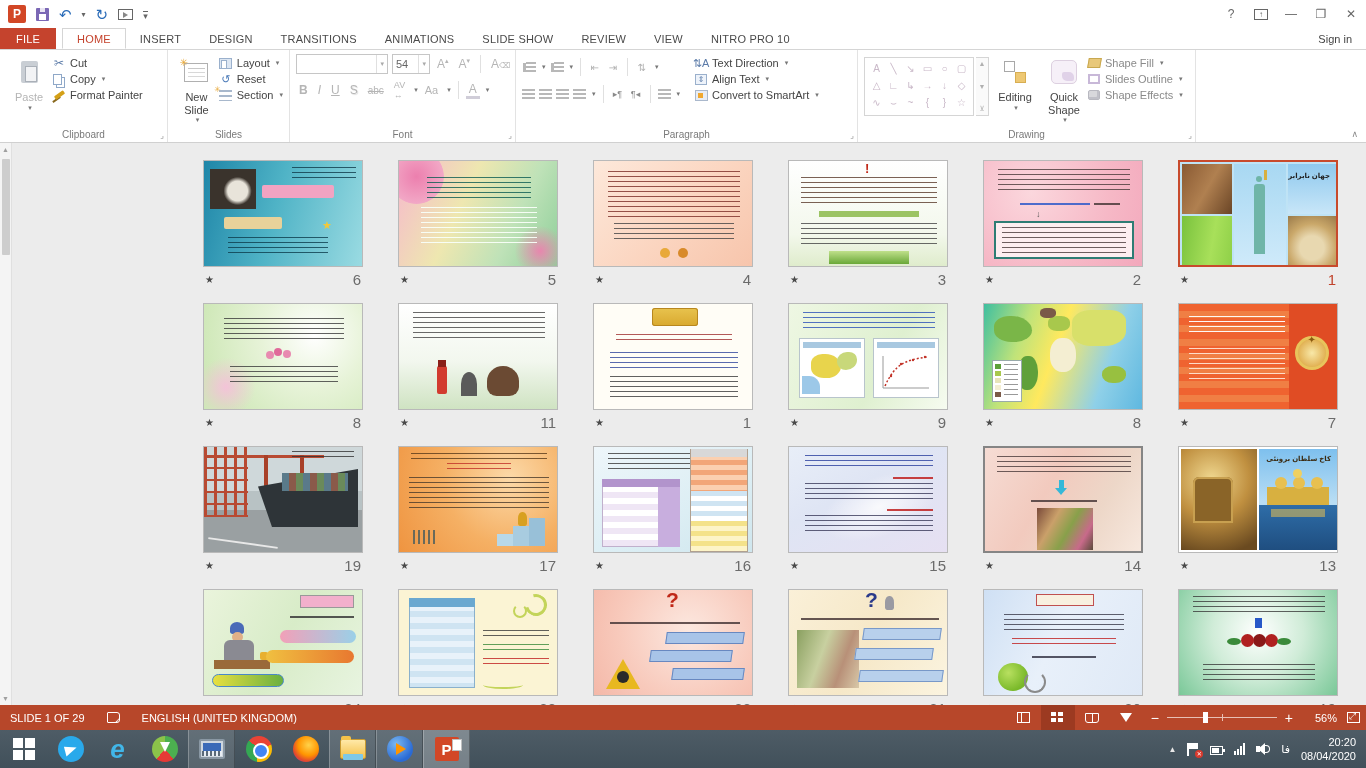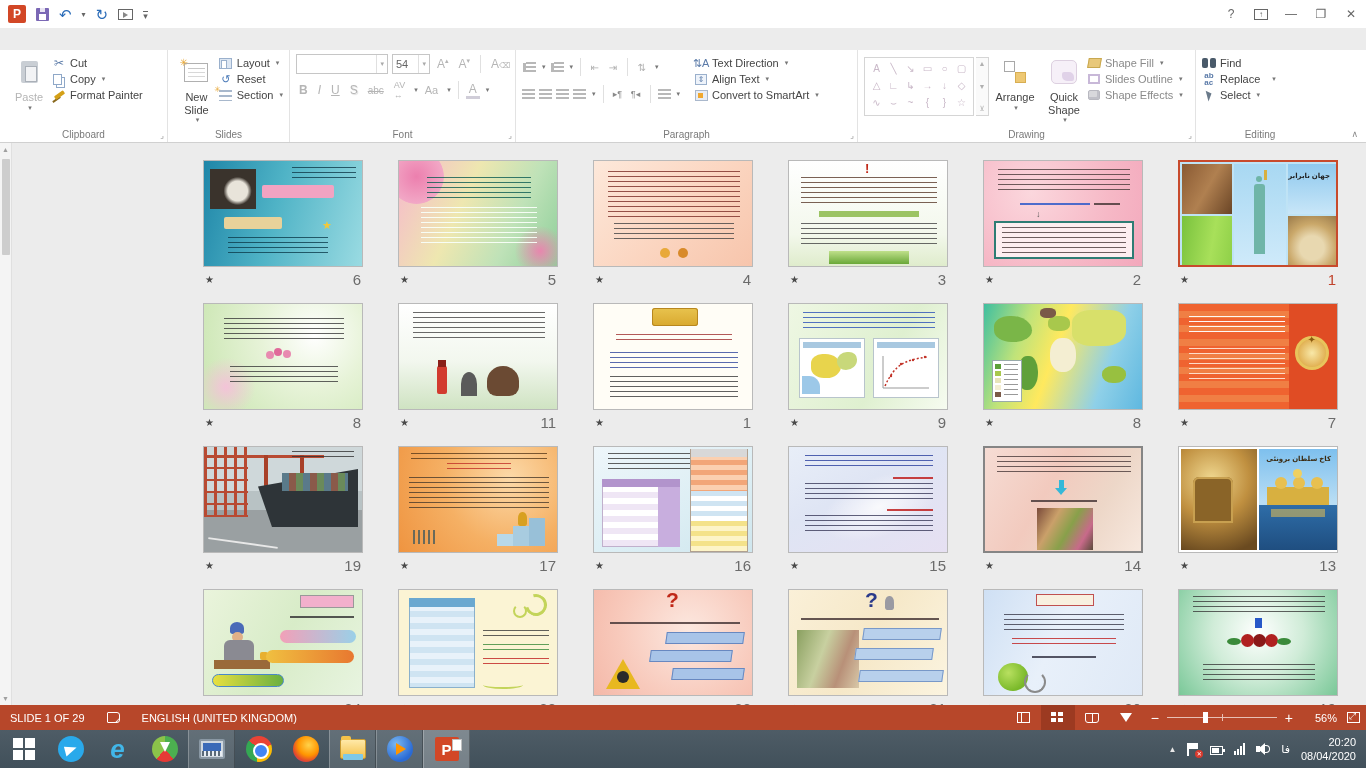--- a/index.html
+++ b/index.html
@@ -198,20 +198,33 @@
       <span class="wbtn">?</span>
       <span class="wbtn">
           <span class="ic-ribopt">↑</span>
         </span>
       <span class="wbtn">—</span>
       <span class="wbtn">❐</span>
       <span class="wbtn">✕</span>
     </div>
   </div>
 
+  <div class="tabrow">
+    <span class="tab file">FILE</span>
+    <span class="tab active">HOME</span>
+    <span class="tab">INSERT</span>
+    <span class="tab">DESIGN</span>
+    <span class="tab">TRANSITIONS</span>
+    <span class="tab">ANIMATIONS</span>
+    <span class="tab">SLIDE SHOW</span>
+    <span class="tab">REVIEW</span>
+    <span class="tab">VIEW</span>
+    <span class="tab">NITRO PRO 10</span>
+    <span class="signin">Sign in</span>
+  </div>
 
   <div class="ribbon">
 
     <div class="grp" style="width:168px">
       <div class="big dis">
         <span class="bicon">
             <span class="ic-paste"></span>
           </span>
         <span>Paste</span>
           <span class="dd">▾</span>
@@ -384,21 +397,21 @@
           </div>
       </div>
       <div class="big" style="width:52px">
         <span class="bicon">
             <span class="ic-arrange">
               <i></i>
               <i class="mid"></i>
               <i></i>
             </span>
           </span>
-        <span>Arrange</span>
+        <span>Editing</span>
           <span class="dd">▾</span>
       </div>
       <div class="big" style="width:46px">
         <span class="bicon">
             <span class="ic-qstyle"></span>
           </span>
         <span>Quick Shape</span>
           <span class="dd">▾</span>
       </div>
       <div class="smlcol" style="color:#8a8a8a">
@@ -421,43 +434,20 @@
               <span class="ic-seff"></span>
             </span>
             <span>Shape Effects</span>
             <span class="dd">▾</span>
           </div>
       </div>
       <span class="grp-label">Drawing</span>
       <span class="launcher">⌟</span>
     </div>
 
-    <div class="grp" style="width:128px;border-right:0">
-      <div class="smlcol">
-        <div class="sml">
-            <span class="mini">
-              <span class="ic-find"></span>
-            </span>
-            <span>Find</span>
-          </div>
-        <div class="sml">
-            <span class="mini ic-replace">ab<br>ac</span>
-            <span>Replace</span>
-            <span class="dd" style="margin-left:8px">▾</span>
-          </div>
-        <div class="sml">
-            <span class="mini">
-              <span class="ic-select"></span>
-            </span>
-            <span>Select</span>
-            <span class="dd">▾</span>
-          </div>
-      </div>
-      <span class="grp-label">Editing</span>
-    </div>
     <span class="collapse">∧</span>
   </div>
 
   <div class="workspace">
     <div class="vscroll">
       <span class="varr">▲</span>
       <span class="vthumb"></span>
       <span class="varr dn">▼</span>
     </div>
 

